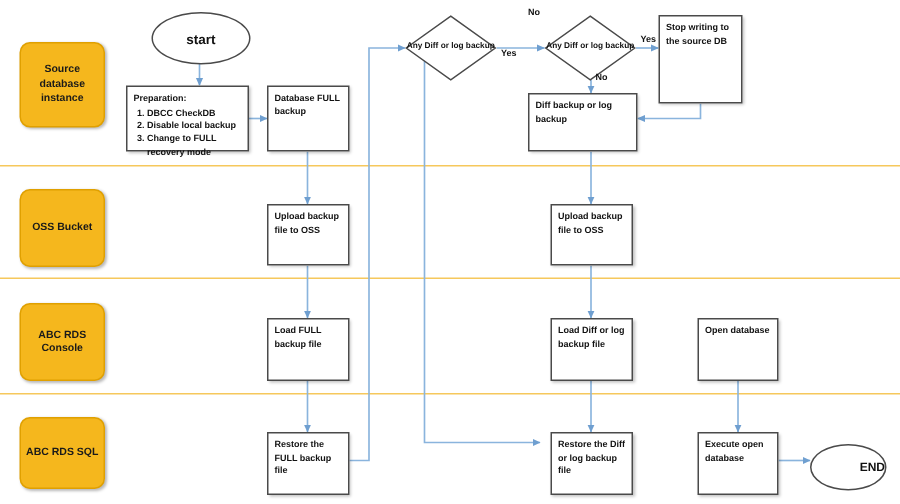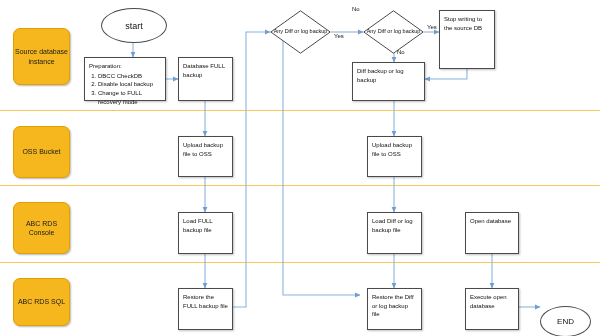--- a/index.html
+++ b/index.html
@@ -1,18 +1,18 @@
 <!DOCTYPE html>
 <html><head>
 <meta charset="utf-8">
 <style>
   html,body{margin:0;padding:0;background:#ffffff;}
   body{width:600px;height:336px;overflow:hidden;
        font-family:"Liberation Sans","DejaVu Sans",sans-serif;color:#1a1a1a;}
-  #canvas{position:relative;width:600px;height:336px;background:#fff;}
+  #canvas{position:relative;width:600px;height:336px;background:#fff;font-weight:bold;}
   svg#wires{position:absolute;left:0;top:0;width:600px;height:336px;}
 
   .lane-line{position:absolute;left:0;width:600px;height:1px;background:#f6c85c;}
 
   .lane-tag{position:absolute;background:#f5b71d;border:1px solid #e0a000;
             border-radius:7px;display:flex;align-items:center;justify-content:center;
             text-align:center;font-size:7px;line-height:1.35;color:#1a1a1a;
             box-shadow:1px 1px 2px rgba(0,0,0,.28);}
 
   .node{position:absolute;background:#ffffff;border:1px solid #4a4a4a;
@@ -165,17 +165,17 @@
   <div class="node pad" style="left:178px;top:288px;width:55px;height:42px;">
     <span>Restore the FULL backup file</span>
   </div>
   <div class="node pad" style="left:367px;top:288px;width:55px;height:42px;">
     <span>Restore the Diff or log backup file</span>
   </div>
   <div class="node pad" style="left:465px;top:288px;width:54px;height:42px;">
     <span>Execute open database</span>
   </div>
 
-  <div class="ellipse small" style="left:540px;top:306px;width:49px;height:29px;">
+  <div class="ellipse small" style="left:540px;top:296px;width:49px;height:29px;justify-content:flex-end;">
     <span>END</span>
   </div>
 
 </div>
 
 </body></html>

